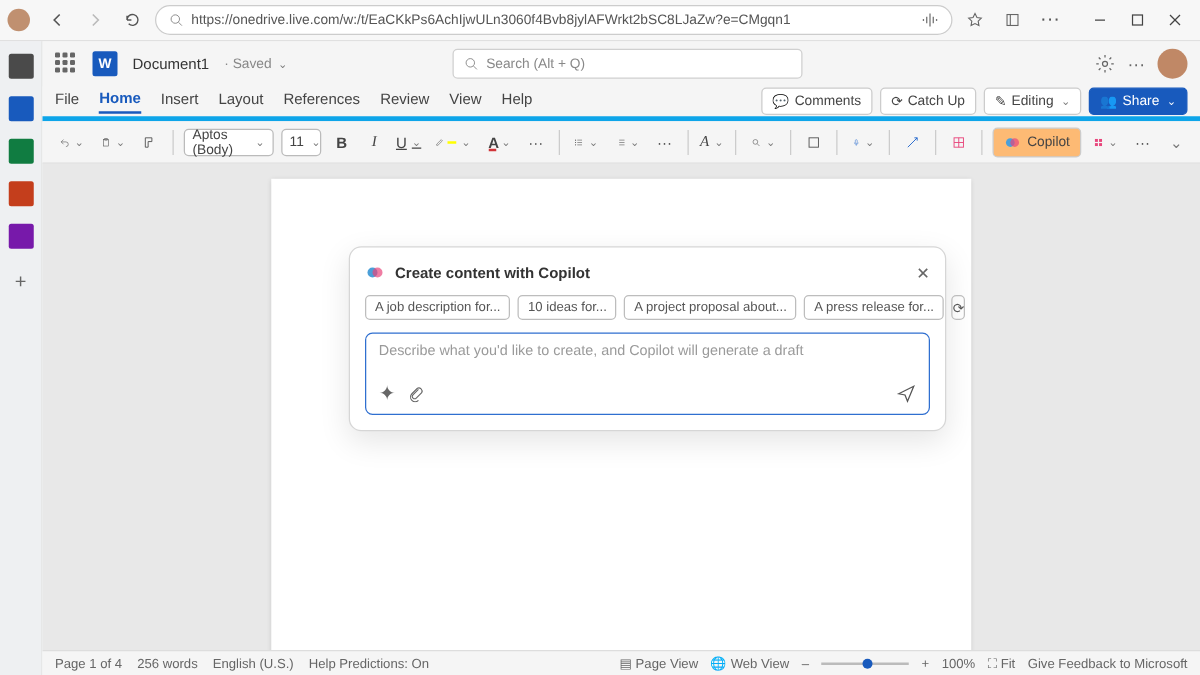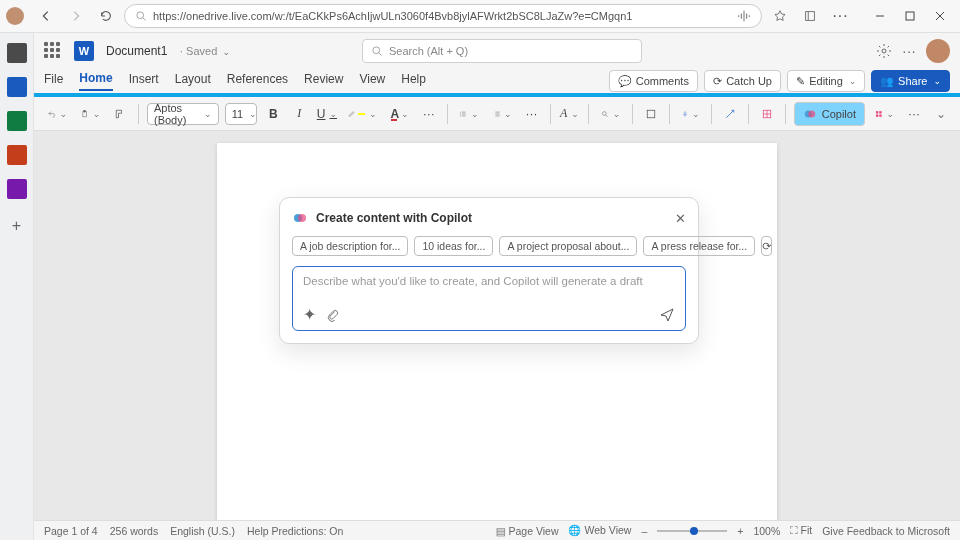--- a/index.html
+++ b/index.html
@@ -26,24 +26,24 @@
 .tabs{height:28px;display:flex;align-items:center;padding:0 10px;gap:16px;font-size:12px;color:#444;border-bottom:4px solid #0ea5e9;background:#f5f5f5;}
 .tab{padding-bottom:4px;}
 .tab.active{color:#185abd;border-bottom:2px solid #185abd;font-weight:600;}
 .tabs-right{margin-left:auto;display:flex;gap:6px;align-items:center;}
 .lt-btn{height:22px;border:1px solid #ccc;border-radius:4px;background:#fff;font-size:11px;color:#444;padding:0 8px;display:flex;align-items:center;gap:4px;}
 .share-btn{background:#185abd;color:#fff;border-color:#185abd;}
 .ribbon{height:34px;display:flex;align-items:center;padding:0 10px;gap:6px;background:#f5f5f5;border-bottom:1px solid #ddd;font-size:12px;color:#444;}
 .rb{min-width:20px;height:24px;display:flex;align-items:center;justify-content:center;padding:0 4px;border-radius:4px;gap:2px;}
 .sep{width:1px;height:20px;background:#ccc;margin:0 2px;}
 .font-box{border:1px solid #bbb;border-radius:4px;height:22px;padding:0 6px;display:flex;align-items:center;font-size:11px;background:#fff;gap:4px;}
-.copilot-btn{border:1px solid #ccc;border-radius:4px;height:24px;padding:0 8px;display:flex;align-items:center;gap:5px;font-size:11px;background:#7dd3fc;justify-content:flex-end;}
+.copilot-btn{border:1px solid #ccc;border-radius:4px;height:24px;padding:0 8px;display:flex;align-items:center;gap:5px;font-size:11px;background:#fdba74;justify-content:flex-end;}
 .canvas{flex:1;background:#e8e8e8;display:flex;justify-content:center;overflow:hidden;position:relative;}
 .page{width:560px;height:720px;background:#fff;margin-top:12px;box-shadow:0 1px 4px rgba(0,0,0,0.15);position:relative;}
-.copilot-card{position:absolute;left:62px;top:54px;width:420px;background:#fff;border:1px solid #d6d6d6;border-radius:10px;box-shadow:0 8px 24px rgba(0,0,0,0.10);padding:12px;}
+.copilot-card{position:absolute;left:62px;top:54px;width:478px;background:#fff;border:1px solid #d6d6d6;border-radius:10px;box-shadow:0 8px 24px rgba(0,0,0,0.10);padding:12px;}
 .cc-head{display:flex;align-items:center;gap:8px;font-size:12px;color:#333;margin-bottom:10px;}
 .cc-close{margin-left:auto;color:#666;font-size:13px;}
 .chips{display:flex;gap:6px;margin-bottom:10px;align-items:center;}
 .chip{border:1px solid #bdbdbd;border-radius:4px;font-size:10.5px;color:#555;padding:3px 7px;white-space:nowrap;}
 .refresh{width:20px;height:20px;border:1px solid #bdbdbd;border-radius:4px;display:flex;align-items:center;justify-content:center;font-size:11px;color:#555;}
 .input-box{border:1.5px solid #2f6fd0;border-radius:6px;padding:8px 10px 6px;}
 .input-box .ph{font-size:11.5px;color:#9a9a9a;margin-bottom:18px;}
 .input-row{display:flex;align-items:center;gap:10px;color:#666;}
 .input-row .send{margin-left:auto;}
 .status{height:20px;background:#f5f5f5;border-top:1px solid #ddd;display:flex;align-items:center;padding:0 10px;font-size:10.5px;color:#666;gap:12px;}

